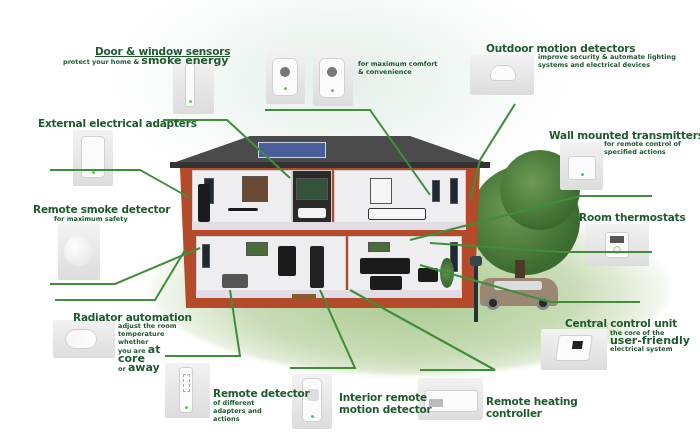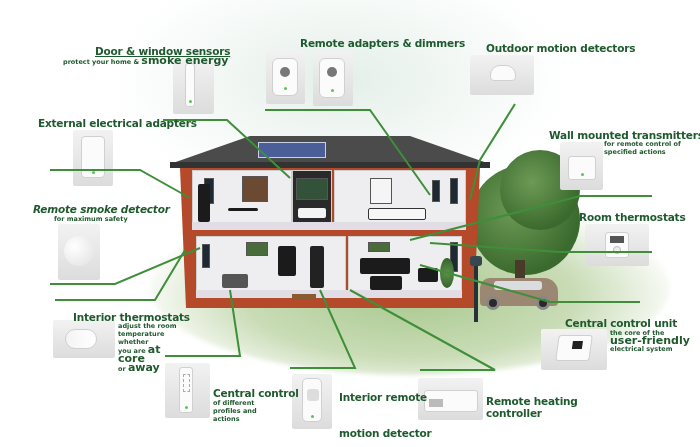--- a/index.html
+++ b/index.html
@@ -113,69 +113,70 @@
   <div class="sub" style="left:63px;top:57px;white-space:nowrap;">
     <span>protect your home &amp;</span>
     <span class="big">smoke energy</span>
   </div>
   <div class="prod" style="left:173px;top:57px;width:41px;height:57px;">
     <div class="dev" style="left:12px;top:6px;width:10px;height:44px;">
         <div class="led" style="left:3px;top:36px;"></div>
       </div>
   </div>
 
-  <div class="title" style="left:300px;top:37px;">Remote adapters &amp; dimmers</div>
   <div class="prod" style="left:266px;top:50px;width:39px;height:54px;">
     <div class="dev" style="left:6px;top:8px;width:26px;height:38px;border-radius:6px;">
         <div style="position:absolute;left:7px;top:8px;width:10px;height:10px;border-radius:50%;background:#777;"></div>
         <div class="led" style="left:11px;top:28px;"></div>
       </div>
   </div>
   <div class="prod" style="left:313px;top:50px;width:40px;height:56px;">
     <div class="dev" style="left:6px;top:8px;width:26px;height:40px;border-radius:6px;">
         <div style="position:absolute;left:7px;top:8px;width:10px;height:10px;border-radius:50%;background:#777;"></div>
         <div class="led" style="left:11px;top:30px;"></div>
       </div>
   </div>
+  <div class="sub" style="left:358px;top:60px;width:80px;">for maximum comfort &amp; convenience</div>
 
   <div class="title" style="left:486px;top:42px;">Outdoor motion detectors</div>
+  <div class="sub" style="left:538px;top:53px;width:140px;">improve security &amp; automate lighting systems and electrical devices</div>
   <div class="prod" style="left:470px;top:55px;width:64px;height:40px;">
     <div class="dev" style="left:20px;top:10px;width:26px;height:16px;border-radius:10px 10px 4px 4px;"></div>
   </div>
 
   <div class="title" style="left:38px;top:117px;">External electrical adapters</div>
   <div class="prod" style="left:73px;top:130px;width:40px;height:56px;">
     <div class="dev" style="left:8px;top:6px;width:24px;height:42px;border-radius:4px;">
         <div class="led" style="left:10px;top:34px;"></div>
       </div>
   </div>
 
   <div class="title" style="left:549px;top:129px;">Wall mounted transmitters</div>
   <div class="sub" style="left:604px;top:140px;width:80px;">for remote control of specified actions</div>
   <div class="prod" style="left:560px;top:142px;width:43px;height:48px;">
     <div class="dev" style="left:8px;top:14px;width:28px;height:24px;">
         <div class="led" style="left:12px;top:16px;"></div>
       </div>
   </div>
 
-  <div class="title" style="left:33px;top:203px;font-style:italic;">Remote smoke detector</div>
+  <div class="title" style="left:33px;top:203px;">Remote smoke detector</div>
   <div class="sub" style="left:54px;top:215px;white-space:nowrap;">for maximum safety</div>
   <div class="prod" style="left:58px;top:224px;width:42px;height:56px;">
     <div style="position:absolute;left:6px;top:12px;width:30px;height:30px;border-radius:50%;background:radial-gradient(circle at 35% 35%,#ffffff,#e0e0e0);"></div>
   </div>
 
   <div class="title" style="left:579px;top:211px;">Room thermostats</div>
   <div class="prod" style="left:585px;top:224px;width:64px;height:42px;">
     <div class="dev" style="left:20px;top:8px;width:24px;height:26px;">
         <div style="position:absolute;left:4px;top:3px;width:14px;height:7px;background:#555;"></div>
         <div style="position:absolute;left:7px;top:13px;width:8px;height:8px;border-radius:50%;background:#eee;border:1px solid #bbb;"></div>
       </div>
   </div>
 
-  <div class="title" style="left:73px;top:311px;">Interior thermostats</div>
+  <div class="title" style="left:73px;top:311px;">Radiator automation</div>
   <div class="prod" style="left:53px;top:320px;width:62px;height:38px;">
     <div style="position:absolute;left:12px;top:9px;width:32px;height:20px;border-radius:10px;background:linear-gradient(90deg,#f4f4f4,#ffffff);border:1px solid #cfcfcf;"></div>
   </div>
   <div class="sub" style="left:118px;top:322px;width:60px;">
     <div>adjust the room temperature whether</div>
     <div><span>you are</span> <span class="big">at core</span></div>
     <div><span>or</span> <span class="big">away</span></div>
   </div>
 
   <div class="title" style="left:565px;top:317px;">Central control unit</div>
@@ -189,31 +190,31 @@
     <div class="big">user-friendly</div>
     <div>electrical system</div>
   </div>
 
   <div class="prod" style="left:165px;top:363px;width:45px;height:55px;">
     <div class="dev" style="left:14px;top:4px;width:14px;height:46px;">
         <div style="position:absolute;left:3px;top:6px;width:7px;height:18px;border:1px dashed #aaa;"></div>
         <div class="led" style="left:5px;top:38px;"></div>
       </div>
   </div>
-  <div class="title" style="left:213px;top:387px;">Central control</div>
-  <div class="sub" style="left:213px;top:399px;width:60px;">of different profiles and actions</div>
+  <div class="title" style="left:213px;top:387px;">Remote detector</div>
+  <div class="sub" style="left:213px;top:399px;width:60px;">of different adapters and actions</div>
 
   <div class="prod" style="left:292px;top:374px;width:40px;height:55px;">
     <div class="dev" style="left:10px;top:4px;width:20px;height:44px;border-radius:5px;">
         <div style="position:absolute;left:4px;top:10px;width:12px;height:12px;background:#ddd;border-radius:3px;"></div>
         <div class="led" style="left:8px;top:36px;"></div>
       </div>
   </div>
   <div class="title" style="left:339px;top:391px;">Interior remote</div>
-  <div class="title" style="left:339px;top:403px;margin-top:24px;">motion detector</div>
+  <div class="title" style="left:339px;top:403px;">motion detector</div>
 
   <div class="prod" style="left:418px;top:378px;width:65px;height:42px;">
     <div class="dev" style="left:6px;top:12px;width:54px;height:22px;">
         <div style="position:absolute;left:4px;top:8px;width:14px;height:8px;background:#bbb;"></div>
       </div>
   </div>
   <div class="title" style="left:486px;top:395px;">Remote heating</div>
   <div class="title" style="left:486px;top:407px;">controller</div>
 </div>
 

